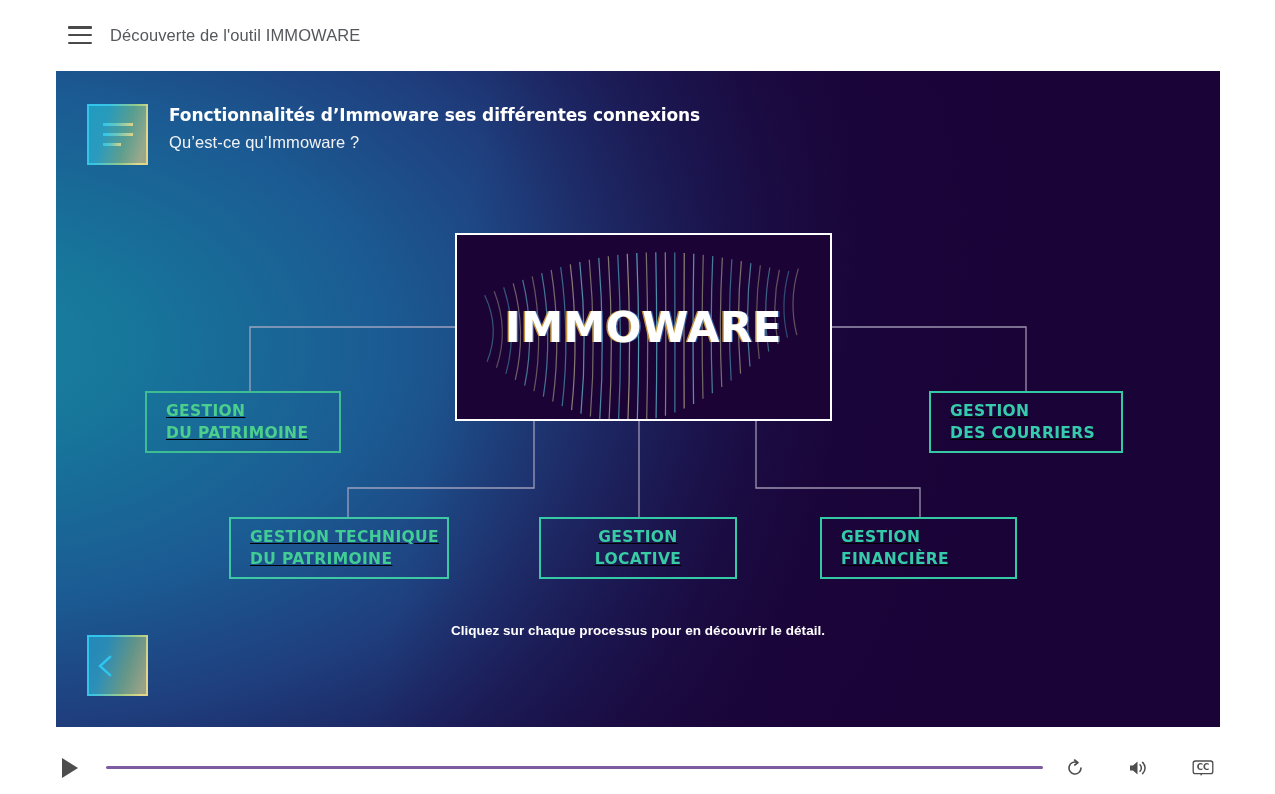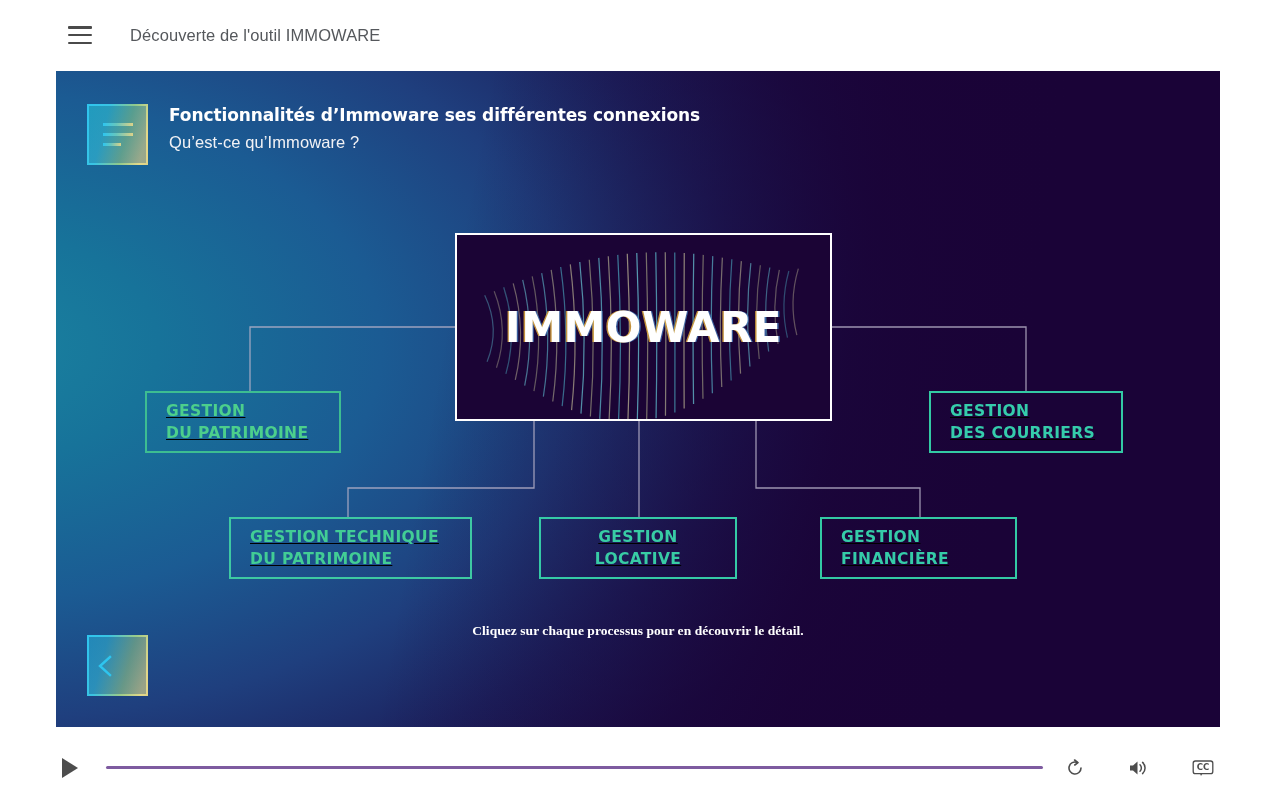--- a/index.html
+++ b/index.html
@@ -16,21 +16,21 @@
     background: #ffffff;
     display: flex; align-items: center;
   }
   #hamburger {
     margin-left: 68px; width: 24px; height: 18px;
     display: flex; flex-direction: column; justify-content: space-between;
     cursor: pointer;
   }
   #hamburger span { display: block; height: 2.5px; width: 100%; background: #4a4a4a; border-radius: 1px; }
   #course-title {
-    margin-left: 38px;
+    margin-left: 18px;
     font-size: 16.5px; color: #55585c; letter-spacing: .1px;
     font-family: "Liberation Sans", sans-serif;
   }
 
   
   #stage {
     position: absolute; left: 56px; top: 71px;
     width: 1164px; height: 656px;
     overflow: hidden;
     background:
@@ -99,31 +99,31 @@
   .pbox .plabel {
     font-family: "DejaVu Sans", sans-serif;
     font-weight: bold; font-size: 15.5px;
     line-height: 1.45; letter-spacing: .35px;
     white-space: pre-line;
   }
   #box-patrimoine { left: 89px; top: 320px; width: 196px; height: 62px; border-color: #3dbd91; }
   #box-patrimoine .plabel { color: #4ccf8c; }
   #box-courriers  { left: 873px; top: 320px; width: 194px; height: 62px; border-color: #33c9a4; }
   #box-courriers .plabel { color: #35ccab; }
-  #box-technique  { left: 173px; top: 446px; width: 243px; height: 62px; border-color: #3ec9a2; }
+  #box-technique  { left: 173px; top: 446px; width: 220px; height: 62px; border-color: #3ec9a2; }
   #box-technique .plabel { color: #42cd95; }
   #box-locative   { left: 483px; top: 446px; width: 198px; height: 62px; border-color: #35caa6; padding-left: 0; align-items: center; }
   #box-locative .plabel { color: #38cca5; text-align: center; }
   #box-financiere { left: 764px; top: 446px; width: 197px; height: 62px; border-color: #33c9a4; }
   #box-financiere .plabel { color: #35cba8; }
 
   
   #caption {
     left: 0; top: 552px; width: 1164px; text-align: center;
-    font-family: Liberation Serif, serif;
+    font-family: Liberation Sans, sans-serif;
     font-weight: bold; font-size: 13.5px; color: #ffffff; letter-spacing: .05px;
   }
 
   
   #back-btn {
     left: 31px; top: 564px; width: 61px; height: 61px;
     border: 2px solid transparent;
     background:
       linear-gradient(135deg, rgba(24,86,140,.55), rgba(27,70,128,.35)) padding-box,
       linear-gradient(105deg, #2ec5ef 0%, #3ac3e2 28%, #9ccb89 64%, #e2d78a 90%, #ded389 100%) border-box;

